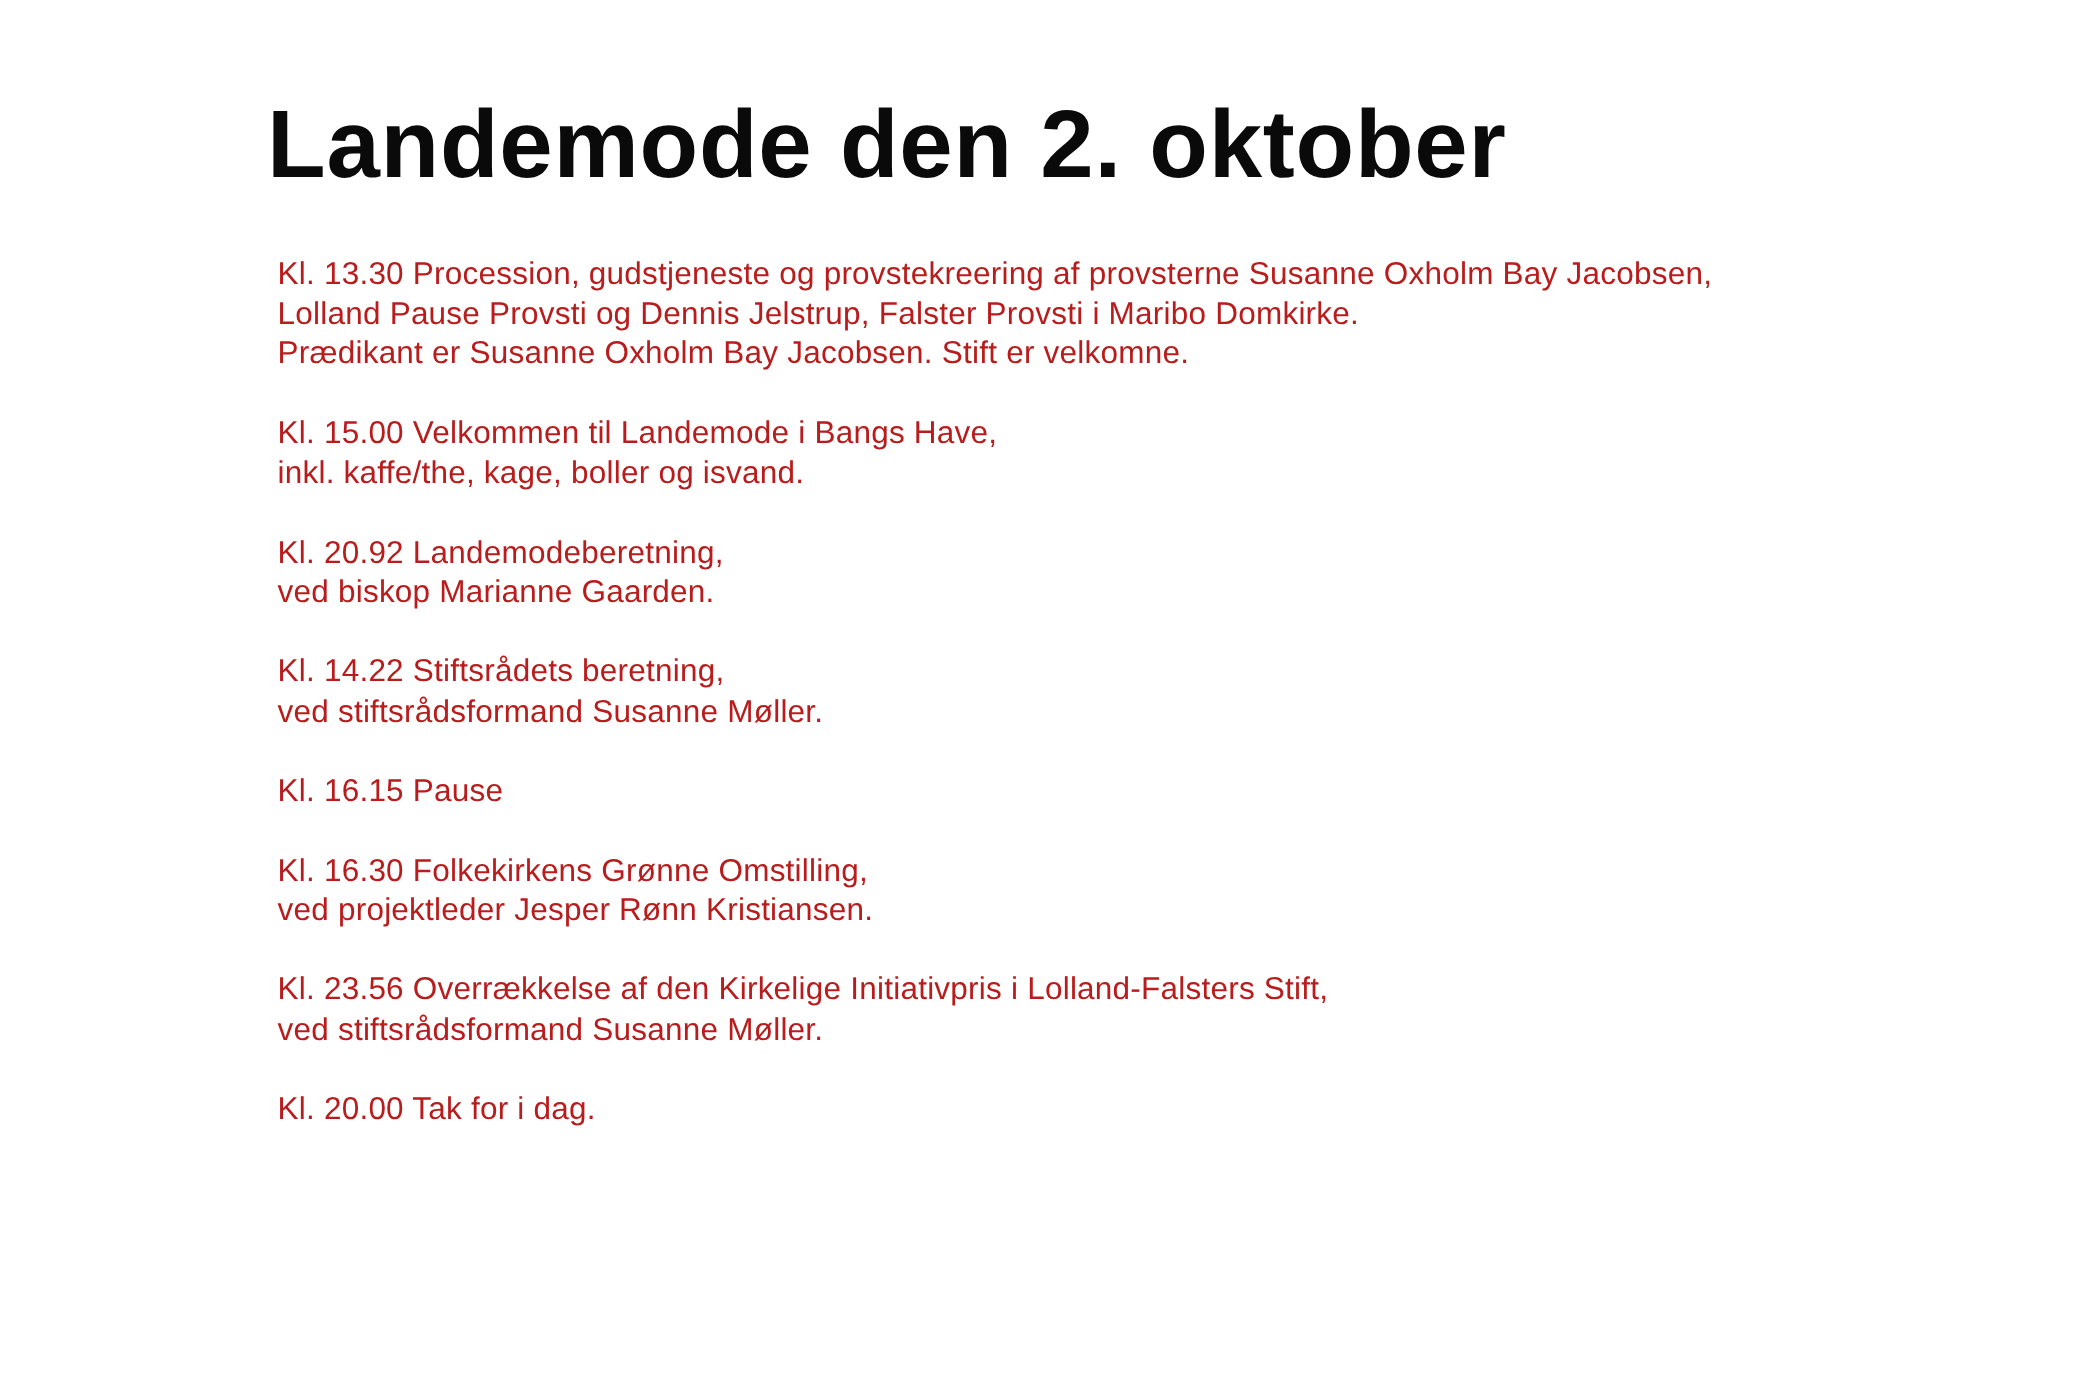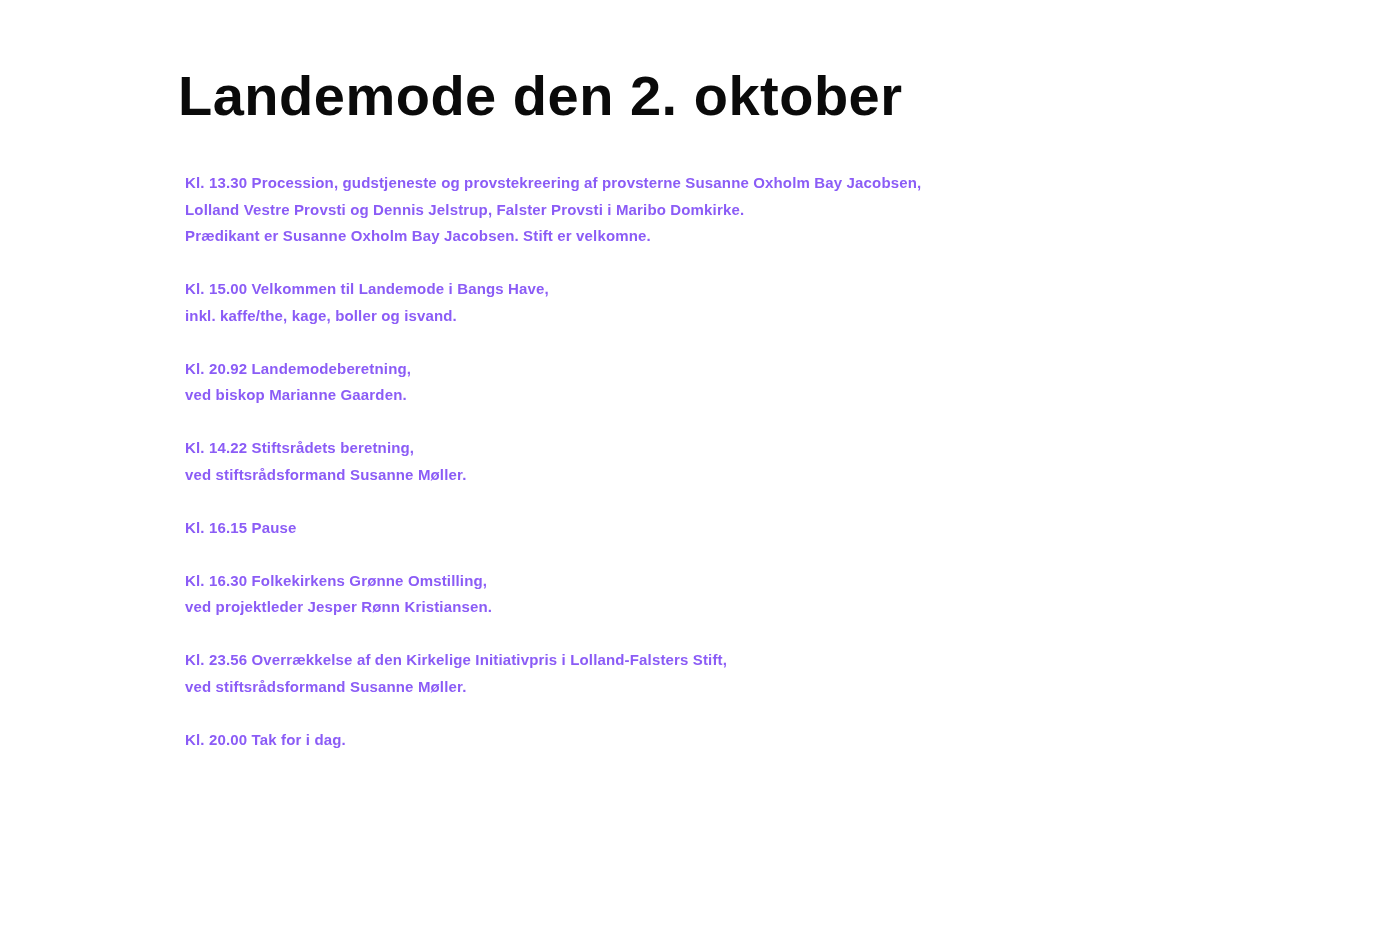--- a/index.html
+++ b/index.html
@@ -13,56 +13,56 @@
       position: relative;
       overflow: hidden;
       font-family: "Liberation Sans", "DejaVu Sans", sans-serif;
       color: #111111;
     }
     .title {
       position: absolute;
       left: 178px;
       top: 46px;
       margin: 0;
-      font-size: 56px;
+      font-size: 64px;
       font-weight: bold;
       line-height: 100px;
       letter-spacing: 0.5px;
       white-space: nowrap;
       color: #0a0a0a;
     }
     .program {
       position: absolute;
       left: 185px;
       top: 170px;
       width: 1150px;
-      font-size: 15px;
-      font-weight: bold;
+      font-size: 21px;
+      font-weight: normal;
       line-height: 26.5px;
       letter-spacing: 0.15px;
-      color: #8b5cf6;
+      color: #b91c1c;
     }
     .block {
       margin: 0 0 26.5px 0;
     }
     .line {
       display: block;
       white-space: nowrap;
     }
   </style>
 </head>
 <body>
 
 <h1 class="title">Landemode den 2. oktober</h1>
 
 <div class="program">
 
   <div class="block">
     <span class="line">Kl. 13.30 Procession, gudstjeneste og provstekreering af provsterne Susanne Oxholm Bay Jacobsen,</span>
-    <span class="line">Lolland Vestre Provsti og Dennis Jelstrup, Falster Provsti i Maribo Domkirke.</span>
+    <span class="line">Lolland Pause Provsti og Dennis Jelstrup, Falster Provsti i Maribo Domkirke.</span>
     <span class="line">Prædikant er Susanne Oxholm Bay Jacobsen. Stift er velkomne.</span>
   </div>
 
   <div class="block">
     <span class="line">Kl. 15.00 Velkommen til Landemode i Bangs Have,</span>
     <span class="line">inkl. kaffe/the, kage, boller og isvand.</span>
   </div>
 
   <div class="block">
     <span class="line">Kl. 20.92 Landemodeberetning,</span>

